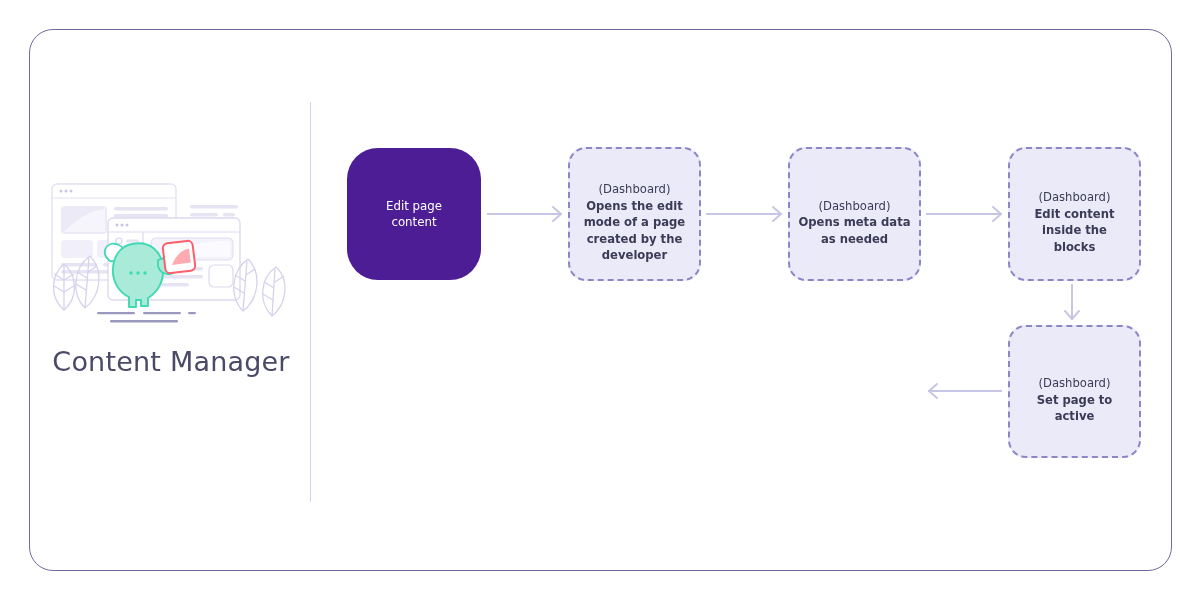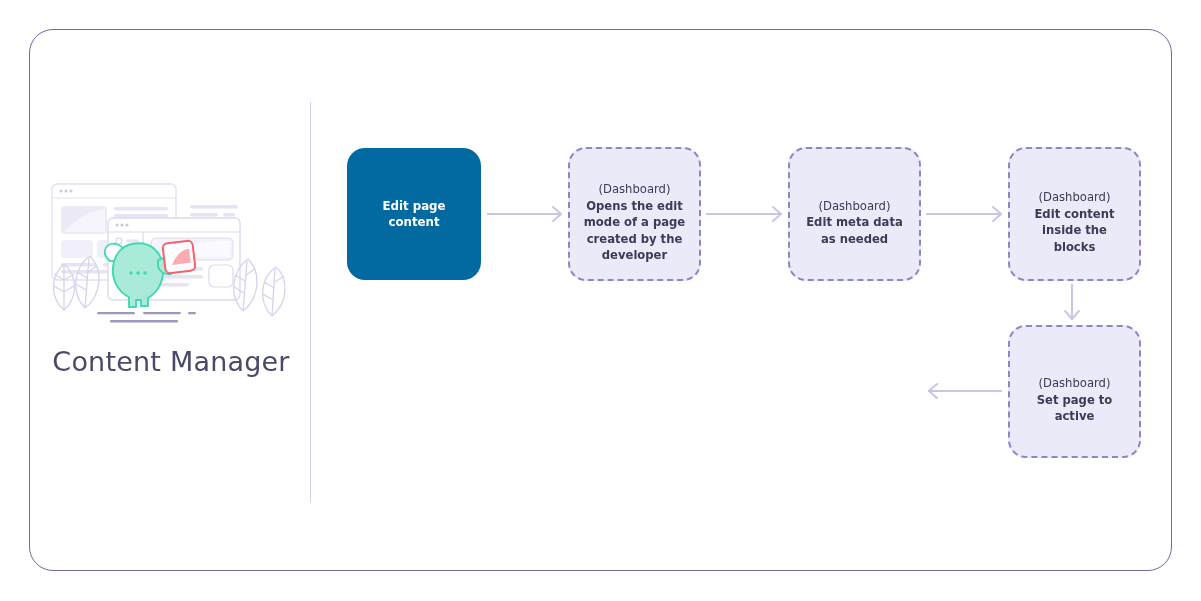--- a/index.html
+++ b/index.html
@@ -82,24 +82,25 @@
     text-align: center;
     border-radius: 18px;
   }
   .node .node-text {
     display: block;
     line-height: 16.5px;
     white-space: pre-line;
     padding: 0 7px;
   }
   .node-solid {
-    background: #0369a1;
+    background: #4c1d95;
     color: #ffffff;
     font-size: 11.8px;
-    font-weight: 700;
+    font-weight: 400;
+    border-radius: 31px;
   }
   .node-dashed {
     background: #ebeaf8;
     border: 2.2px dashed #8d86c6;
     color: #3b3b57;
     font-size: 11.6px;
     font-weight: 700;
   }
   .node-dashed .lead {
     font-weight: 400;
@@ -233,21 +234,21 @@
     <span class="node-text">
       <span class="lead">(Dashboard)</span><br><span>Opens the edit
 mode of a page
 created by the
 developer</span>
     </span>
   </div>
 
   <div class="node node-dashed" style="left:788px; top:147px; width:133px; height:134px;">
     <span class="node-text">
-      <span class="lead">(Dashboard)</span><br><span>Edit meta data
+      <span class="lead">(Dashboard)</span><br><span>Opens meta data
 as needed</span>
     </span>
   </div>
 
   <div class="node node-dashed" style="left:1008px; top:147px; width:133px; height:134px;">
     <span class="node-text">
       <span class="lead">(Dashboard)</span><br><span>Edit content
 inside the
 blocks</span>
     </span>

